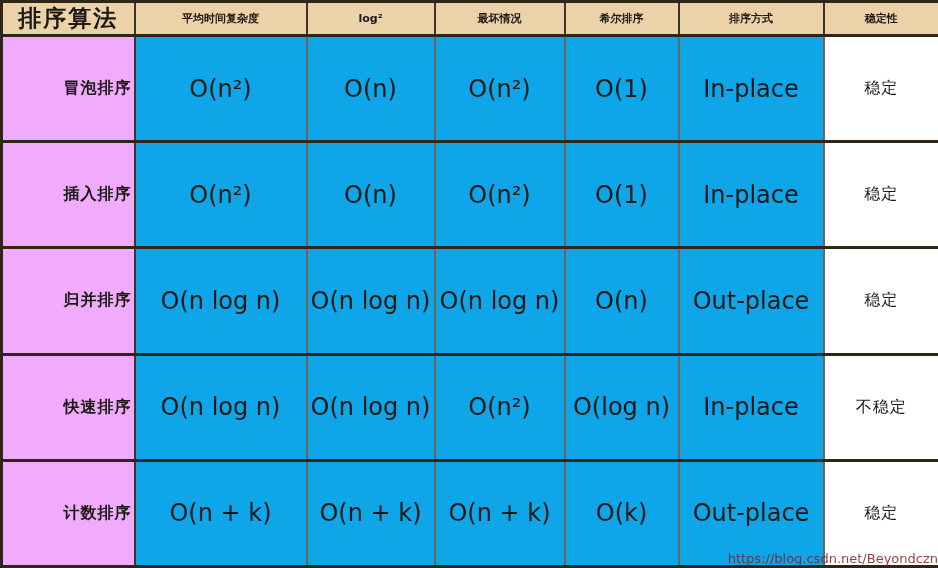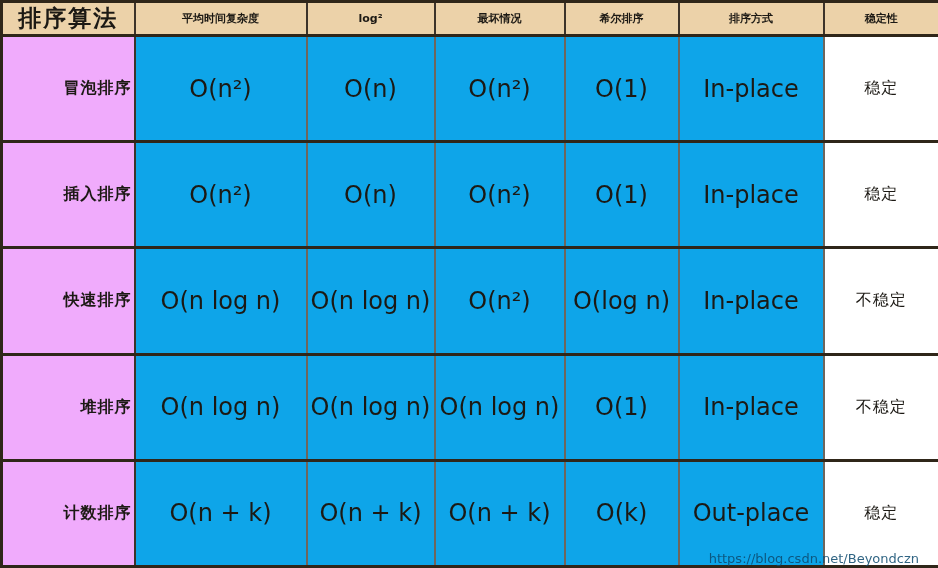--- a/index.html
+++ b/index.html
@@ -58,24 +58,24 @@
     font-size: 24px;
   }
   .sort-table td.stability-cell {
     background: #ffffff;
     font-weight: normal;
     font-size: 16px;
     letter-spacing: 1px;
   }
   .watermark {
     position: absolute;
-    right: 19px;
+    right: 0;
     bottom: 2px;
     font-size: 13px;
-    color: #0c4a6e;
+    color: #7f1d1d;
     opacity: 0.85;
     pointer-events: none;
     font-family: "DejaVu Sans", sans-serif;
   }
 </style>
 </head>
 <body>
 
 <div class="stage">
   <table class="sort-table">
@@ -112,34 +112,34 @@
         <tr>
           <td class="row-label">插入排序</td>
           <td class="latin-cell">O(n²)</td>
           <td class="latin-cell">O(n)</td>
           <td class="latin-cell">O(n²)</td>
           <td class="latin-cell">O(1)</td>
           <td class="latin-cell">In-place</td>
           <td class="stability-cell">稳定</td>
         </tr>
         <tr>
+          <td class="row-label">归并排序</td>
+          <td class="latin-cell">O(n log n)</td>
+          <td class="latin-cell">O(n log n)</td>
+          <td class="latin-cell">O(n log n)</td>
+          <td class="latin-cell">O(n)</td>
+          <td class="latin-cell">Out-place</td>
+          <td class="stability-cell">稳定</td>
+        </tr>
+        <tr>
           <td class="row-label">快速排序</td>
           <td class="latin-cell">O(n log n)</td>
           <td class="latin-cell">O(n log n)</td>
           <td class="latin-cell">O(n²)</td>
           <td class="latin-cell">O(log n)</td>
-          <td class="latin-cell">In-place</td>
-          <td class="stability-cell">不稳定</td>
-        </tr>
-        <tr>
-          <td class="row-label">堆排序</td>
-          <td class="latin-cell">O(n log n)</td>
-          <td class="latin-cell">O(n log n)</td>
-          <td class="latin-cell">O(n log n)</td>
-          <td class="latin-cell">O(1)</td>
           <td class="latin-cell">In-place</td>
           <td class="stability-cell">不稳定</td>
         </tr>
         <tr>
           <td class="row-label">计数排序</td>
           <td class="latin-cell">O(n + k)</td>
           <td class="latin-cell">O(n + k)</td>
           <td class="latin-cell">O(n + k)</td>
           <td class="latin-cell">O(k)</td>
           <td class="latin-cell">Out-place</td>

